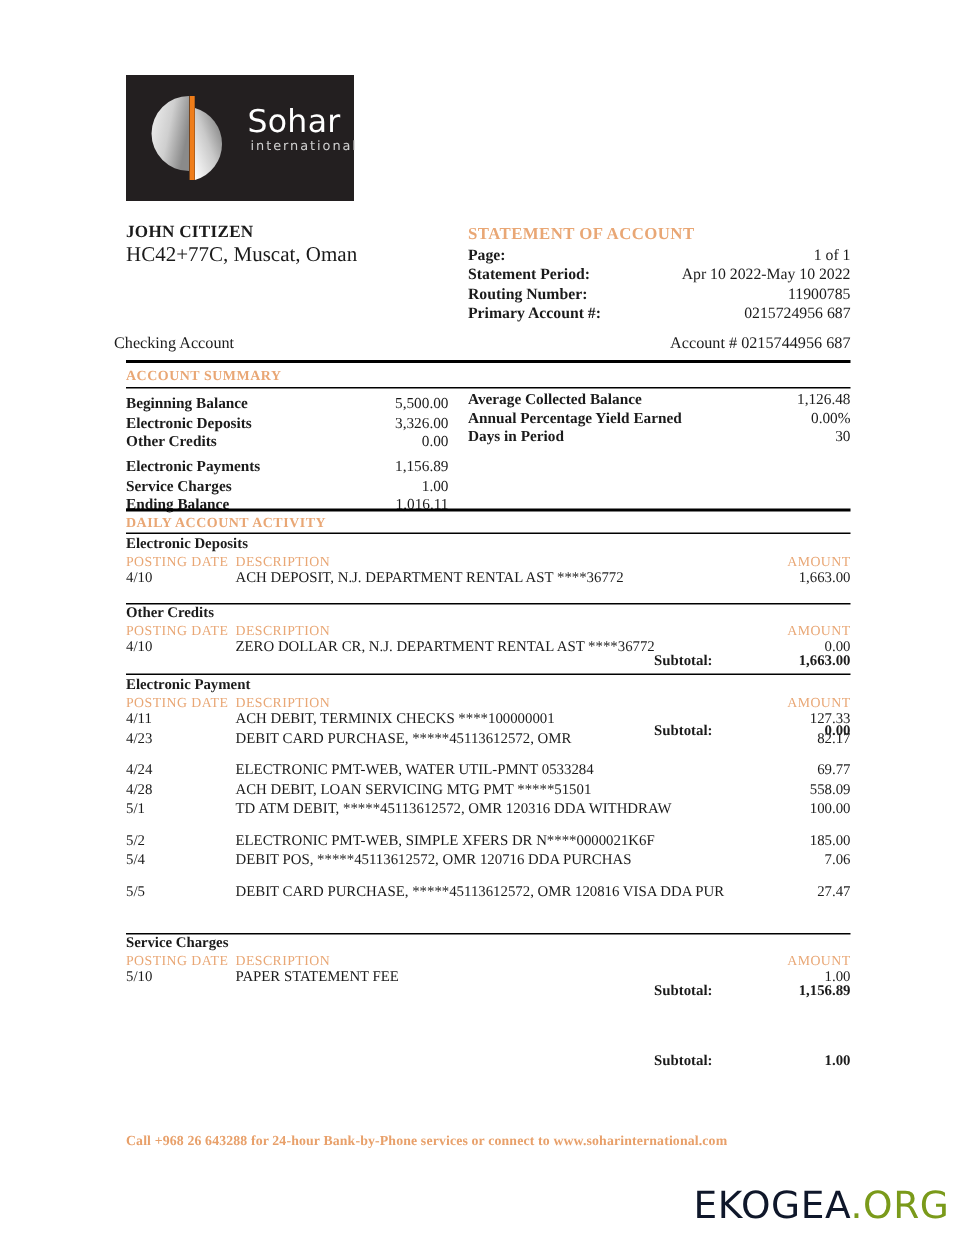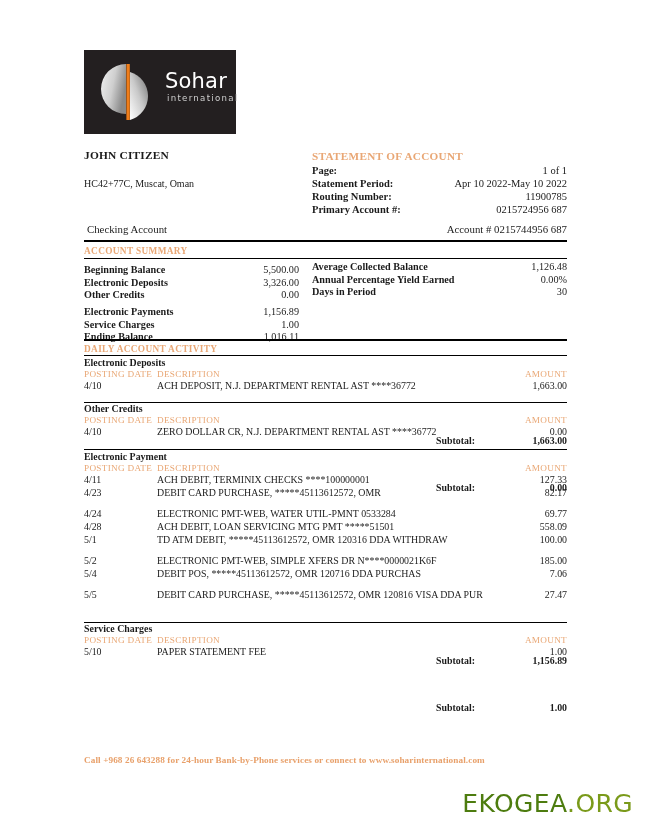--- a/index.html
+++ b/index.html
@@ -63,22 +63,22 @@
   
   .cust-name {
     position: absolute;
     left: 84px; top: 149px;
     font-weight: bold;
     font-size: 11.4px;
     letter-spacing: 0.2px;
   }
   .cust-addr {
     position: absolute;
-    left: 84px; top: 178px;
-    font-size: 10px;
+    left: 84px; top: 163px;
+    font-size: 14px;
     text-align: right;
   }
 
   
   .soa-title {
     position: absolute;
     left: 312px; top: 150px;
     color: #e9a775;
     font-weight: bold;
     font-size: 11.2px;
@@ -103,21 +103,21 @@
   .acct-line {
     position: absolute;
     left: 312px; top: 223px;
     width: 255px;
     text-align: right;
     font-size: 10.8px;
   }
 
   .checking {
     position: absolute;
-    left: 87px; top: 223px;
+    left: 76px; top: 223px;
     font-size: 10.8px;
   }
 
   
   .rule-thick {
     position: absolute;
     left: 84px;
     width: 483px;
     height: 2px;
     background: #000000;
@@ -208,21 +208,21 @@
   }
   .watermark {
     position: absolute;
     right: 14px;
     bottom: 18px;
     font-family: "DejaVu Sans", sans-serif;
     font-size: 25px;
     letter-spacing: 0.4px;
     line-height: 1;
   }
-  .wm-a { color: #4d7c0f; }
+  .wm-a { color: #0f172a; }
   .wm-b { color: #7a9a1a; }
 </style>
 </head>
 <body>
 
 <div class="page">
 
   <div class="logo-box">
     <svg class="logo-mark" viewBox="0 0 58 60">
       <defs>

